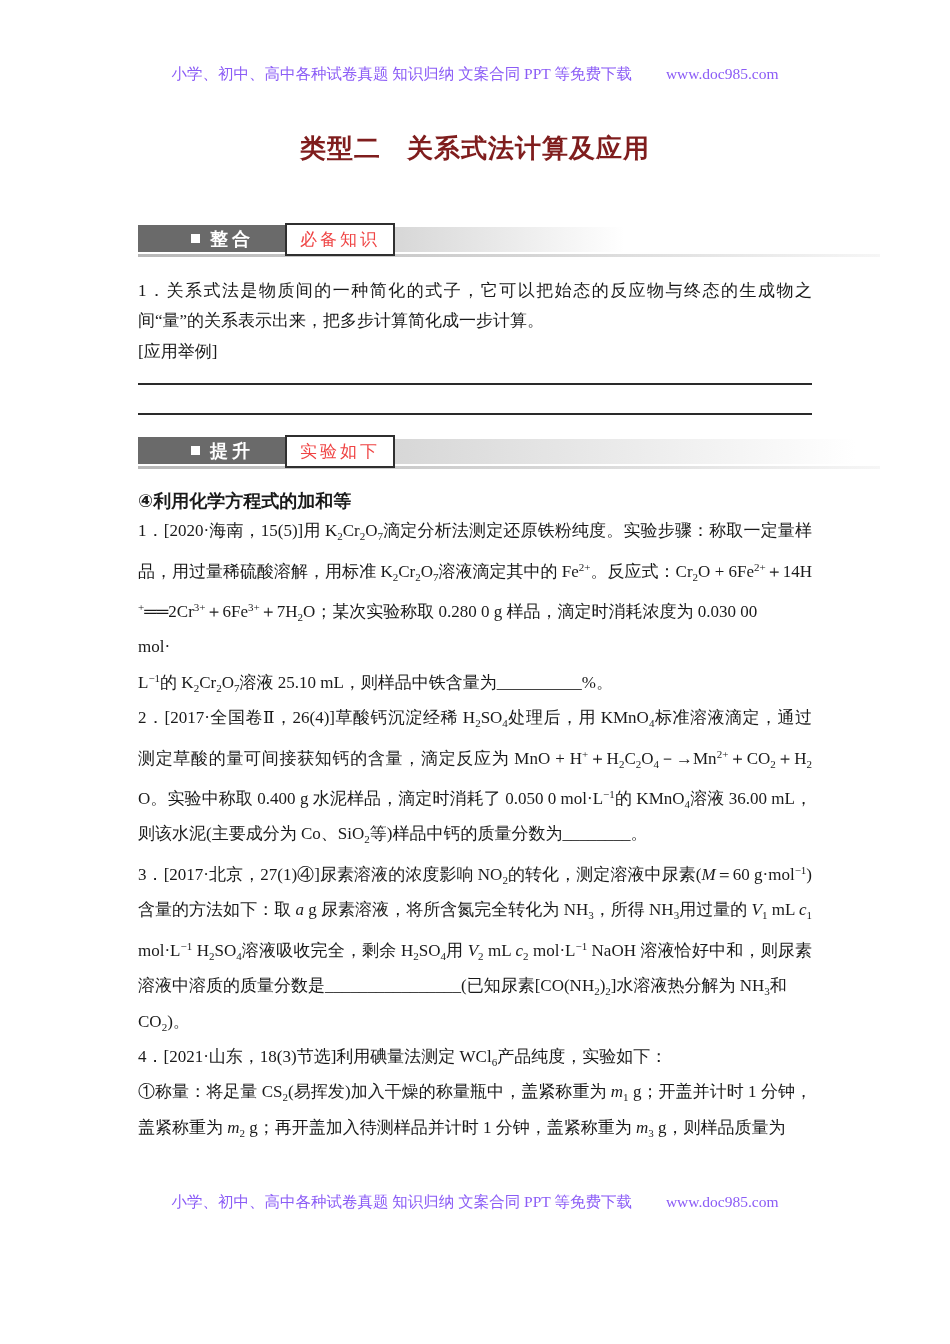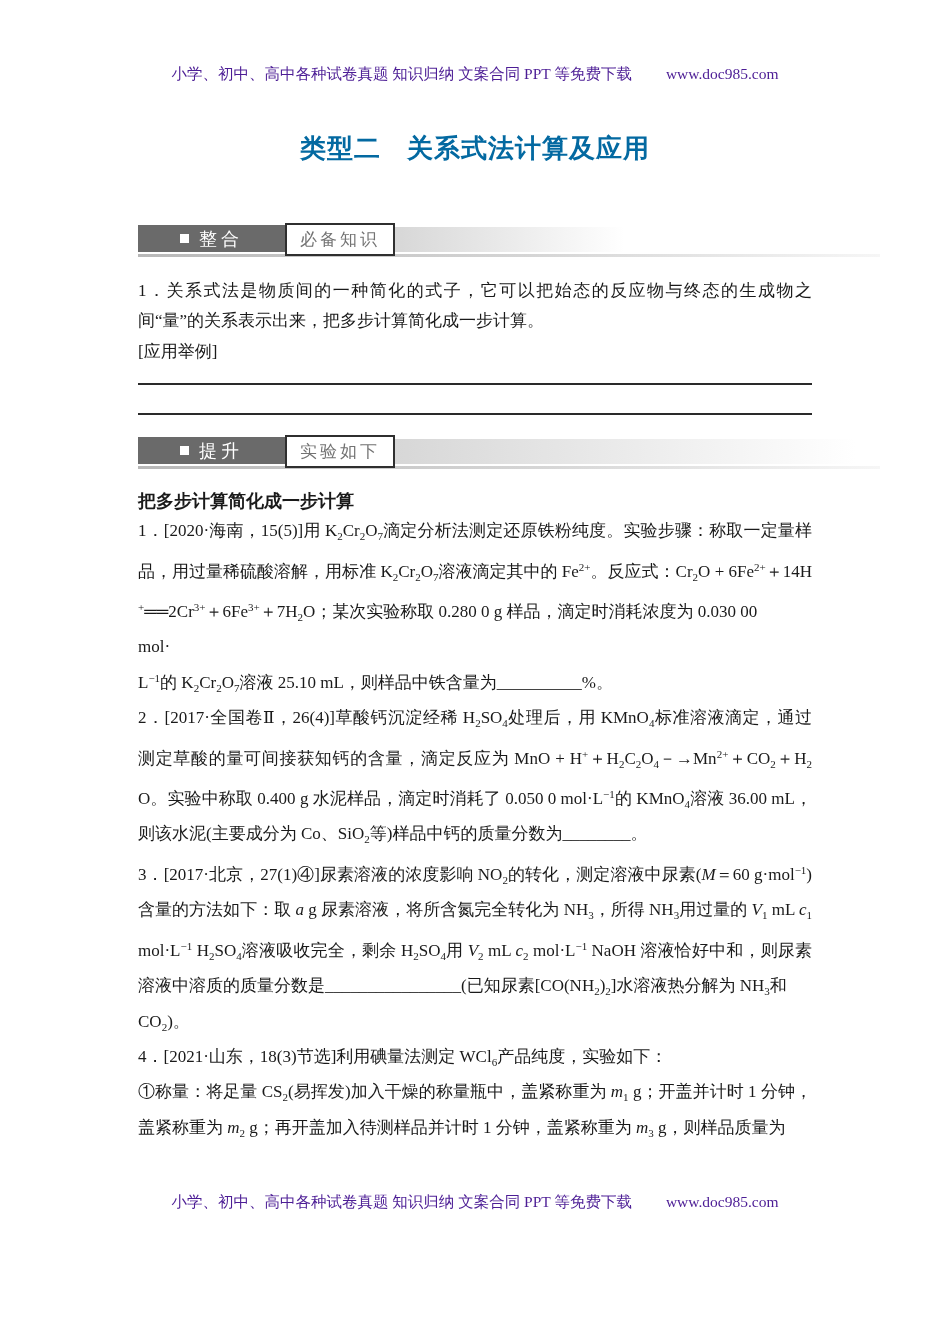--- a/index.html
+++ b/index.html
@@ -10,62 +10,62 @@
     background:#ffffff;
     font-family:"Liberation Serif","DejaVu Serif",serif;
     color:#1a1a1a;
     overflow:hidden;
     border-right:3px solid #f1f1f1;
   }
   .pg-header,.pg-footer{
     width:100%;
     text-align:center;
     font-size:15.5px;
-    color:#4c1d95;
+    color:#8b5cf6;
     white-space:nowrap;
   }
   .pg-header{margin-top:64px;}
   .pg-footer{position:absolute;top:1192px;left:0;}
   .hdr-url{margin-left:34px;}
   .doc-title{
     margin:46px 0 0 0;
     text-align:center;
     font-family:"Liberation Sans","DejaVu Sans",sans-serif;
     font-weight:bold;
     font-size:26px;
     letter-spacing:1px;
-    color:#0369a1;
+    color:#7f1d1d;
   }
   .doc-title .title-gap{display:inline-block;width:26px;}
   .content{
     margin:0 138px;
     width:674px;
   }
   
   .badge{position:relative;height:37px;width:742px;}
   .badge.first{margin-top:57px;}
   .badge.second{margin-top:20px;}
   .badge-bar{
     position:absolute;left:0;top:2px;height:27px;width:147px;
     background:var(--badge-bar,#6a6a6a);
     color:#fff;
     display:flex;align-items:center;justify-content:center;
     font-family:"Liberation Sans","DejaVu Sans",sans-serif;
-    font-weight:normal;font-size:18px;letter-spacing:4px;
+    font-weight:bold;font-size:18px;letter-spacing:4px;padding-left:11px;
   }
   .badge-square{
     display:inline-block;width:9px;height:9px;background:#fff;
     margin-right:10px;flex:0 0 auto;
   }
   .badge-box{
     position:absolute;left:147px;top:0;height:29px;width:106px;
     background:#fff;border:2px solid #2f2f2f;z-index:2;
     display:flex;align-items:center;justify-content:center;
     font-family:"Liberation Sans","DejaVu Sans",sans-serif;
-    font-size:17px;letter-spacing:3px;color:#737373;
+    font-size:17px;letter-spacing:3px;color:#ef4444;
   }
   .badge-fade{position:absolute;left:257px;top:4px;height:25px;}
   .badge.first  .badge-fade{width:255px;background:linear-gradient(to right,#d7d7d7,#ffffff 90%);}
   .badge.second .badge-fade{width:485px;background:linear-gradient(to right,#d7d7d7,#ffffff 95%);}
   .badge::after{
     content:"";position:absolute;left:0;top:31px;height:3px;width:100%;
     background:linear-gradient(to right,#b8b8b8 0%,#d6d6d6 55%,#f6f6f6 100%);
   }
   
   .body-p{
@@ -125,21 +125,21 @@
 
     <div class="badge second">
       <div class="badge-bar">
         <span class="badge-square"></span>
         <span>提升</span>
       </div>
       <div class="badge-box">实验如下</div>
       <div class="badge-fade"></div>
     </div>
 
-    <p class="body-p bold-heading">把多步计算简化成一步计算</p>
+    <p class="body-p bold-heading">④利用化学方程式的加和等</p>
 
     <p class="body-p">1．[2020·海南，15(5)]用 K<span class="sub">2</span>Cr<span class="sub">2</span>O<span class="sub">7</span>滴定分析法测定还原铁粉纯度。实验步骤：称取一定量样品，用过量稀硫酸溶解，用标准 K<span class="sub">2</span>Cr<span class="sub">2</span>O<span class="sub">7</span>溶液滴定其中的 Fe<span class="sup">2+</span>。反应式：Cr<span class="sub">2</span>O + 6Fe<span class="sup">2+</span>＋14H<span class="sup">+</span>══2Cr<span class="sup">3+</span>＋6Fe<span class="sup">3+</span>＋7H<span class="sub">2</span>O；某次实验称取 0.280 0 g 样品，滴定时消耗浓度为 0.030 00<br>mol·<br>L<span class="sup">−1</span>的 K<span class="sub">2</span>Cr<span class="sub">2</span>O<span class="sub">7</span>溶液 25.10 mL，则样品中铁含量为__________%。</p>
     <p class="body-p">2．[2017·全国卷Ⅱ，26(4)]草酸钙沉淀经稀 H<span class="sub">2</span>SO<span class="sub">4</span>处理后，用 KMnO<span class="sub">4</span>标准溶液滴定，通过测定草酸的量可间接获知钙的含量，滴定反应为 MnO + H<span class="sup">+</span>＋H<span class="sub">2</span>C<span class="sub">2</span>O<span class="sub">4</span>－→Mn<span class="sup">2+</span>＋CO<span class="sub">2</span>＋H<span class="sub">2</span>O。实验中称取 0.400 g 水泥样品，滴定时消耗了 0.050 0 mol·L<span class="sup">−1</span>的 KMnO<span class="sub">4</span>溶液 36.00 mL，则该水泥(主要成分为 Co、SiO<span class="sub">2</span>等)样品中钙的质量分数为________。</p>
     <p class="body-p">3．[2017·北京，27(1)④]尿素溶液的浓度影响 NO<span class="sub">2</span>的转化，测定溶液中尿素(<span class="i">M</span>＝60 g·mol<span class="sup">−1</span>)含量的方法如下：取 <span class="i">a</span> g 尿素溶液，将所含氮完全转化为 NH<span class="sub">3</span>，所得 NH<span class="sub">3</span>用过量的 <span class="i">V</span><span class="sub">1</span> mL <span class="i">c</span><span class="sub">1</span> mol·L<span class="sup">−1</span> H<span class="sub">2</span>SO<span class="sub">4</span>溶液吸收完全，剩余 H<span class="sub">2</span>SO<span class="sub">4</span>用 <span class="i">V</span><span class="sub">2</span> mL <span class="i">c</span><span class="sub">2</span> mol·L<span class="sup">−1</span> NaOH 溶液恰好中和，则尿素溶液中溶质的质量分数是________________(已知尿素[CO(NH<span class="sub">2</span>)<span class="sub">2</span>]水溶液热分解为 NH<span class="sub">3</span>和<br>CO<span class="sub">2</span>)。</p>
     <p class="body-p">4．[2021·<span class="b">山东</span>，18(3)<span class="b">节选</span>]利用碘量法测定 WCl<span class="sub">6</span>产品纯度，实验如下：</p>
     <p class="body-p">①称量：将足量 CS<span class="sub">2</span>(易挥发)加入干燥的称量瓶中，盖紧称重为 <span class="i">m</span><span class="sub">1</span> g；开盖并计时 1 分钟，盖紧称重为 <span class="i">m</span><span class="sub">2</span> g；再开盖加入待测样品并计时 1 分钟，盖紧称重为 <span class="i">m</span><span class="sub">3</span> g，则样品质量为</p>
 
   </div>
 
   <div class="pg-footer">

